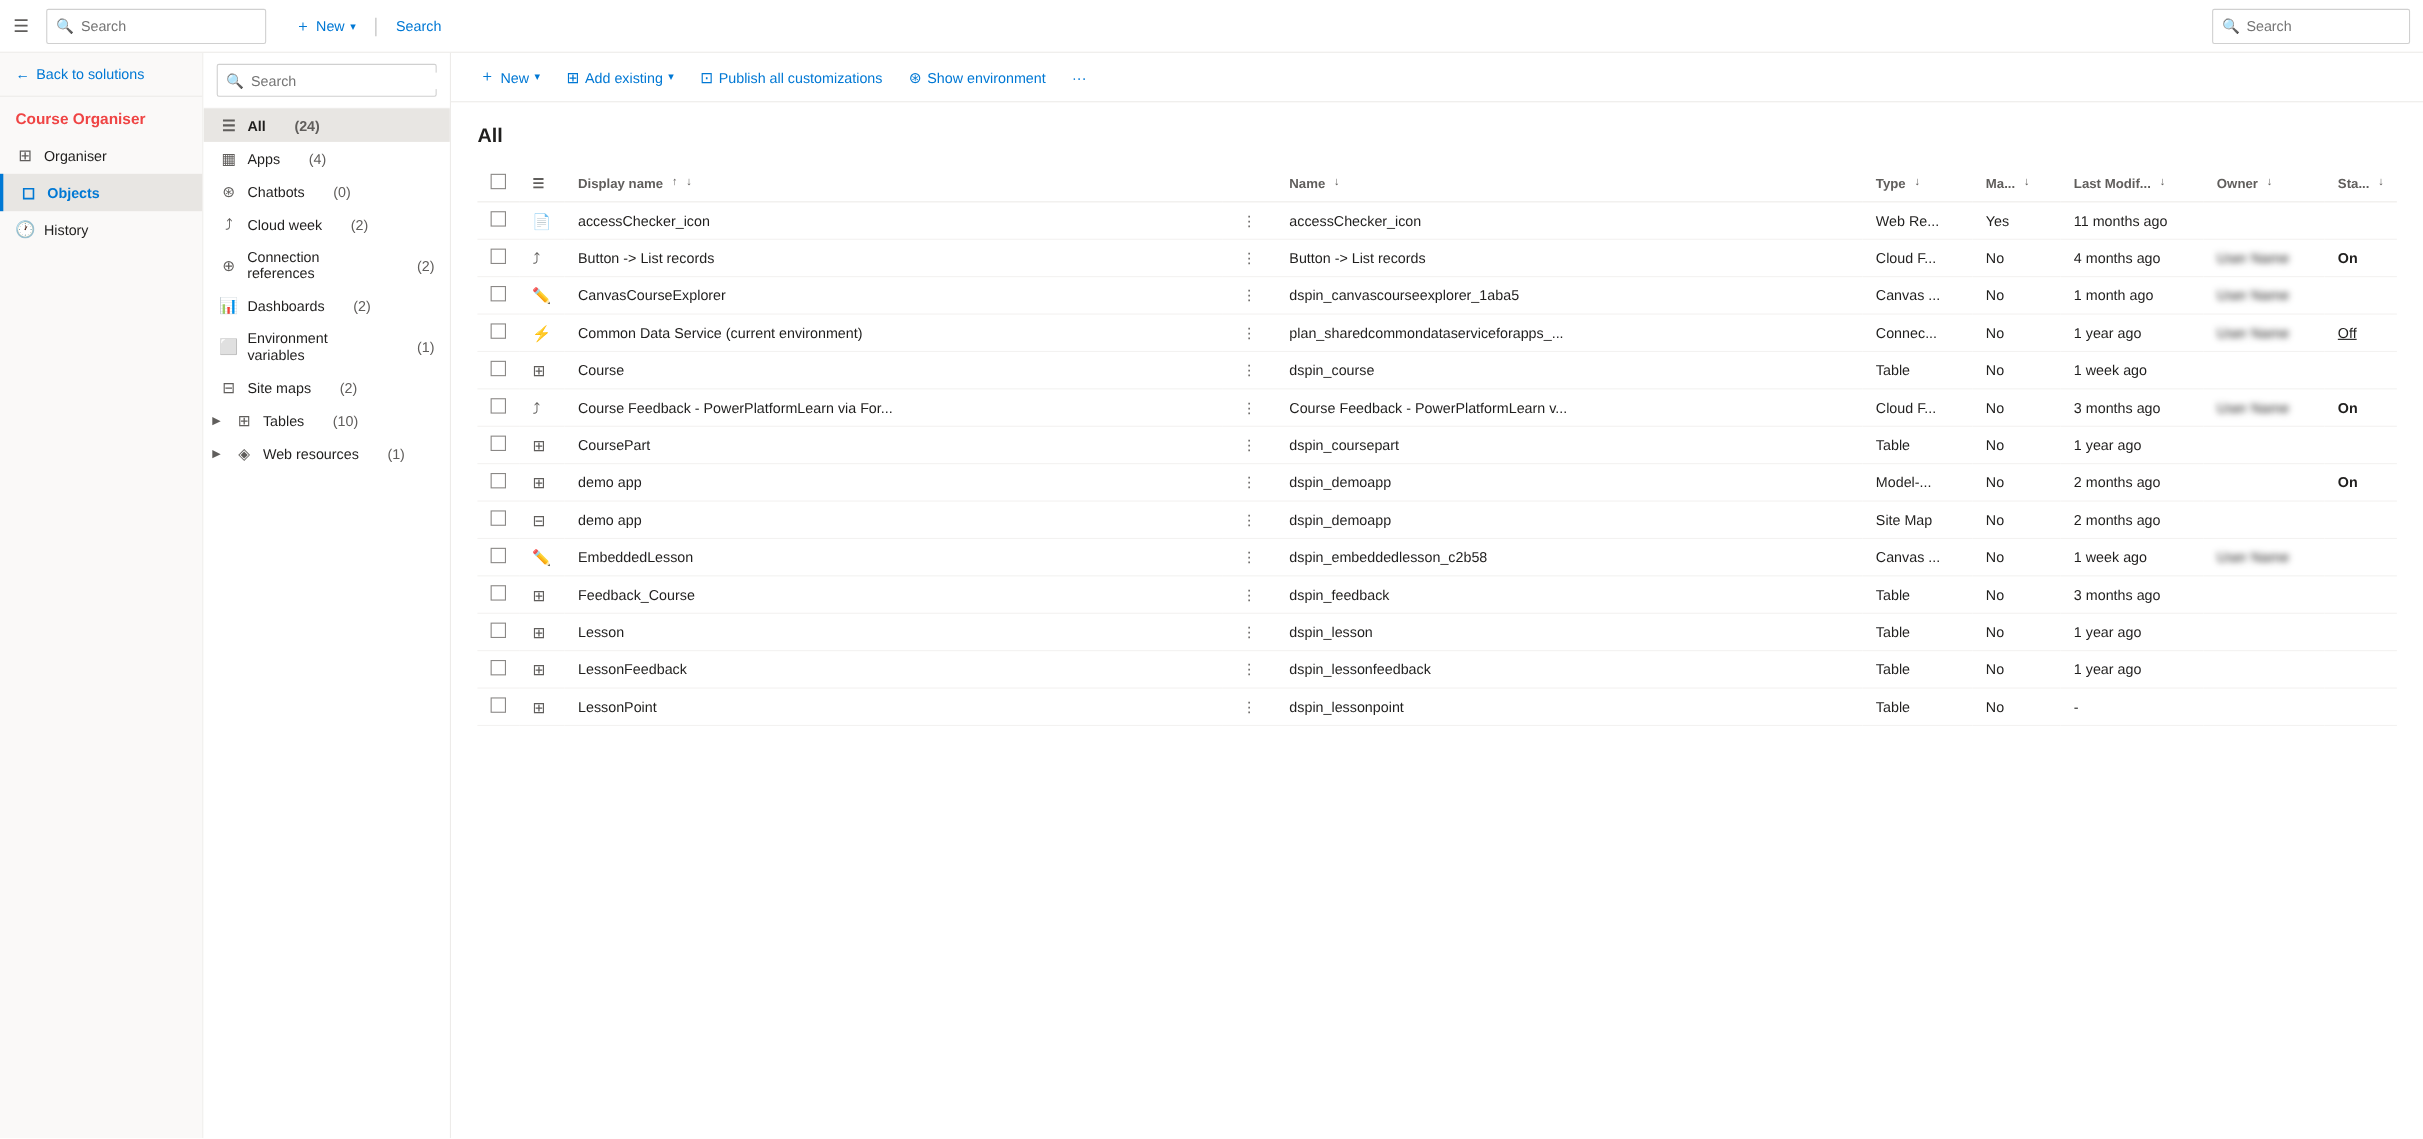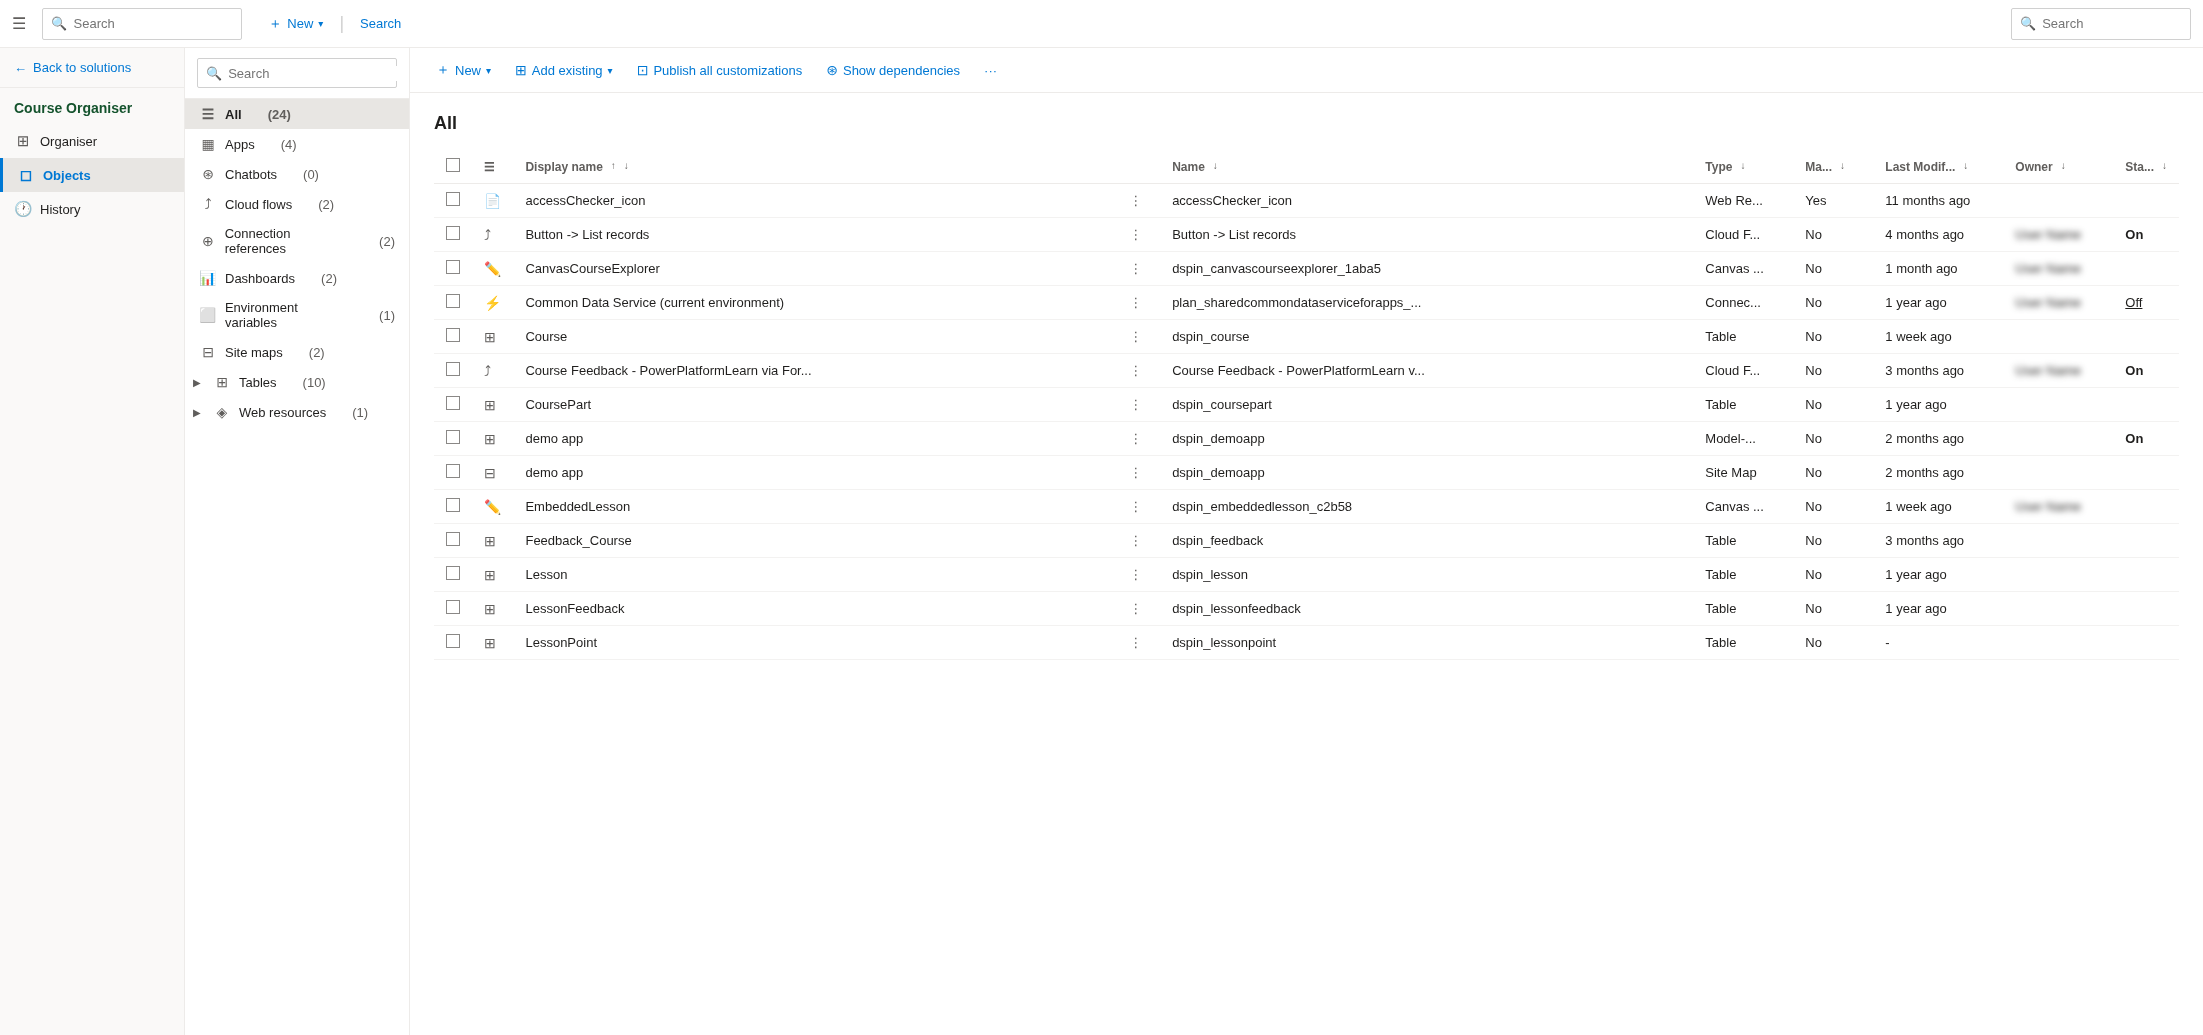--- a/index.html
+++ b/index.html
@@ -18,21 +18,21 @@
     .topbar-right { margin-left: auto; }
     .topbar-right .search-box-right { display: flex; align-items: center; border: 1px solid #d0d0d0; border-radius: 2px; padding: 0 8px; height: 32px; width: 180px; gap: 6px; background: #fff; }
     .topbar-right .search-box-right input { border: none; outline: none; font-size: 13px; width: 100%; }
 
     
     .main-layout { display: flex; flex: 1; overflow: hidden; }
 
     
     .sidebar { width: 185px; border-right: 1px solid #edebe9; background: #faf9f8; display: flex; flex-direction: column; flex-shrink: 0; overflow-y: auto; }
     .back-link { display: flex; align-items: center; gap: 6px; padding: 12px 14px; color: #0078d4; cursor: pointer; font-size: 13px; border-bottom: 1px solid #edebe9; }
-    .app-title { padding: 12px 14px 8px; font-weight: 600; font-size: 14px; color: #14532d; }
+    .app-title { padding: 12px 14px 8px; font-weight: 600; font-size: 14px; color: #ef4444; }
     .nav-item { display: flex; align-items: center; gap: 8px; padding: 8px 14px; cursor: pointer; color: #201f1e; font-size: 13px; }
     .nav-item.active { background: #e8e6e3; font-weight: 600; color: #0078d4; border-left: 3px solid #0078d4; }
     .nav-icon { font-size: 15px; color: #605e5c; width: 18px; text-align: center; }
     .nav-item.active .nav-icon { color: #0078d4; }
 
     
     .obj-sidebar { width: 225px; border-right: 1px solid #edebe9; background: #fff; display: flex; flex-direction: column; flex-shrink: 0; overflow-y: auto; }
     .obj-search { padding: 10px 12px; border-bottom: 1px solid #edebe9; }
     .obj-search-box { display: flex; align-items: center; border: 1px solid #d0d0d0; border-radius: 2px; padding: 0 8px; height: 30px; gap: 6px; }
     .obj-search-box input { border: none; outline: none; font-size: 13px; flex: 1; }
@@ -142,21 +142,21 @@
       <span>Apps</span>
       <span class="obj-count">(4)</span>
     </div>
     <div class="obj-tree-item">
       <span class="obj-icon">⊛</span>
       <span>Chatbots</span>
       <span class="obj-count">(0)</span>
     </div>
     <div class="obj-tree-item">
       <span class="obj-icon">⤴</span>
-      <span>Cloud flows</span>
+      <span>Cloud week</span>
       <span class="obj-count">(2)</span>
     </div>
     <div class="obj-tree-item">
       <span class="obj-icon">⊕</span>
       <span>Connection references</span>
       <span class="obj-count">(2)</span>
     </div>
     <div class="obj-tree-item">
       <span class="obj-icon">📊</span>
       <span>Dashboards</span>
@@ -198,21 +198,21 @@
         <span class="icon">⊞</span>
         <span>Add existing</span>
         <span style="font-size:10px;">▾</span>
       </button>
       <button class="content-toolbar-btn">
         <span class="icon">⊡</span>
         <span>Publish all customizations</span>
       </button>
       <button class="content-toolbar-btn">
         <span class="icon">⊛</span>
-        <span>Show dependencies</span>
+        <span>Show environment</span>
       </button>
       <button class="content-toolbar-btn">
         <span>···</span>
       </button>
     </div>
 
     <div class="content-area">
       <div class="page-title">All</div>
 
       <table class="data-table">

